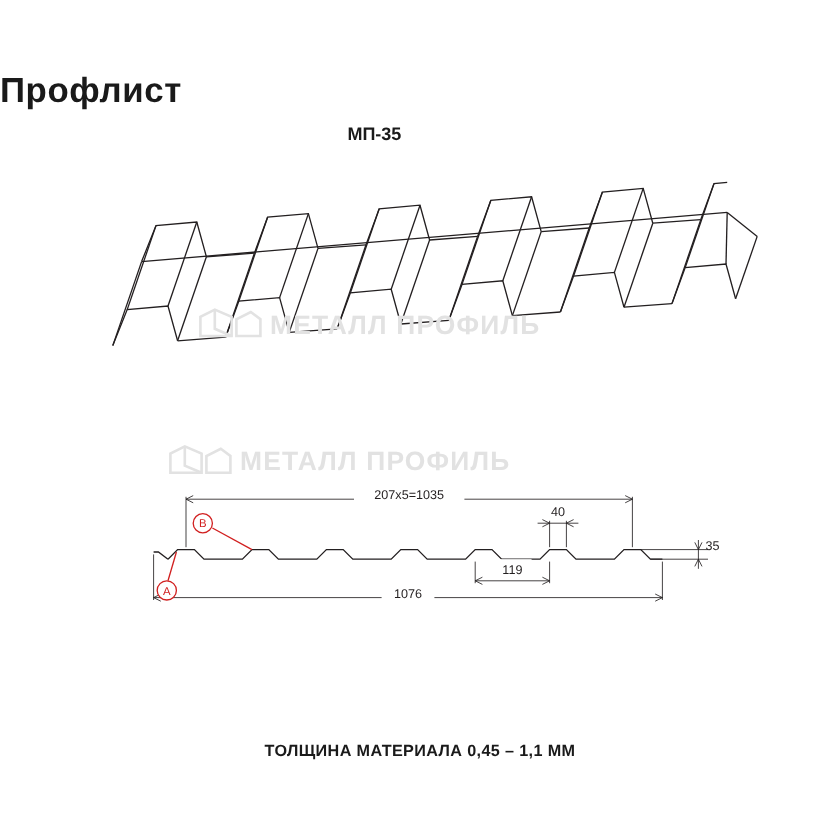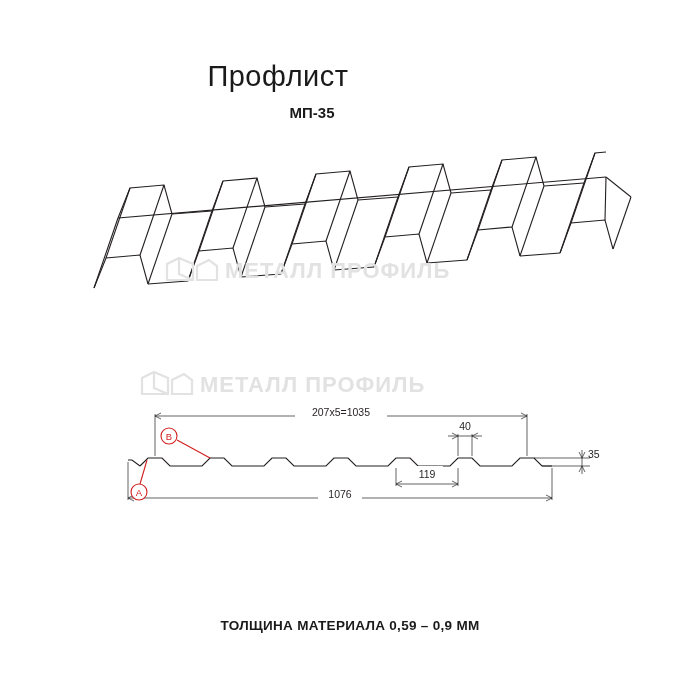--- a/index.html
+++ b/index.html
@@ -19,23 +19,23 @@
     position: absolute;
     left: 0; top: 0;
     width: 700px;
     height: 700px;
   }
   .title {
     position: absolute;
     left: 0;
     top: 60px;
     width: 556px;
-    text-align: center;
+    text-align: left;
     font-size: 29px;
-    font-weight: normal;
+    font-weight: bold;
     letter-spacing: 0.5px;
     color: #1a1a1a;
   }
   .subtitle {
     position: absolute;
     left: 0;
     top: 104px;
     width: 624px;
     text-align: center;
     font-size: 15px;
@@ -262,15 +262,15 @@
 
       <g>
         <path class="cal" d="M 110,70 L 77,52"></path>
         <circle class="calcircle" cx="69" cy="48" r="8"></circle>
         <text class="caltxt" x="69" y="51.5" text-anchor="middle">B</text>
       </g>
 
     </svg>
   </div>
 
-  <div class="footnote">ТОЛЩИНА МАТЕРИАЛА 0,59 – 0,9 ММ</div>
+  <div class="footnote">ТОЛЩИНА МАТЕРИАЛА 0,45 – 1,1 ММ</div>
 
 </div>
 
 </body></html>

